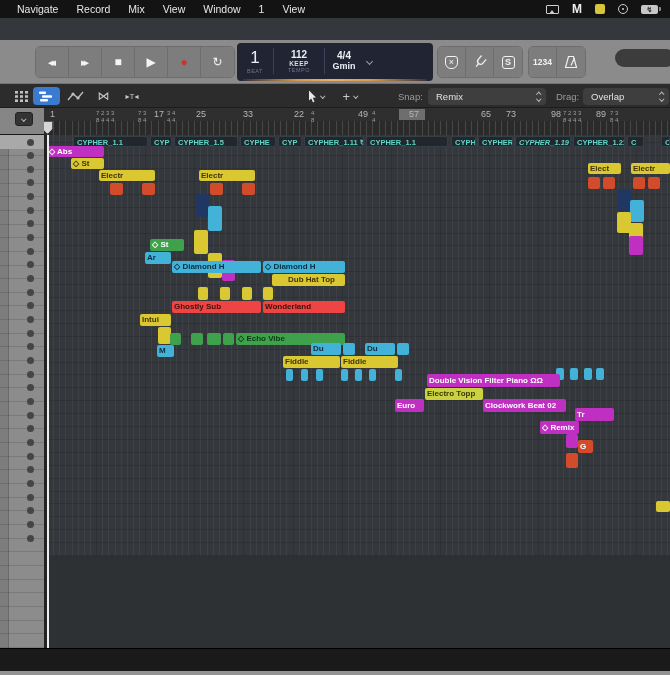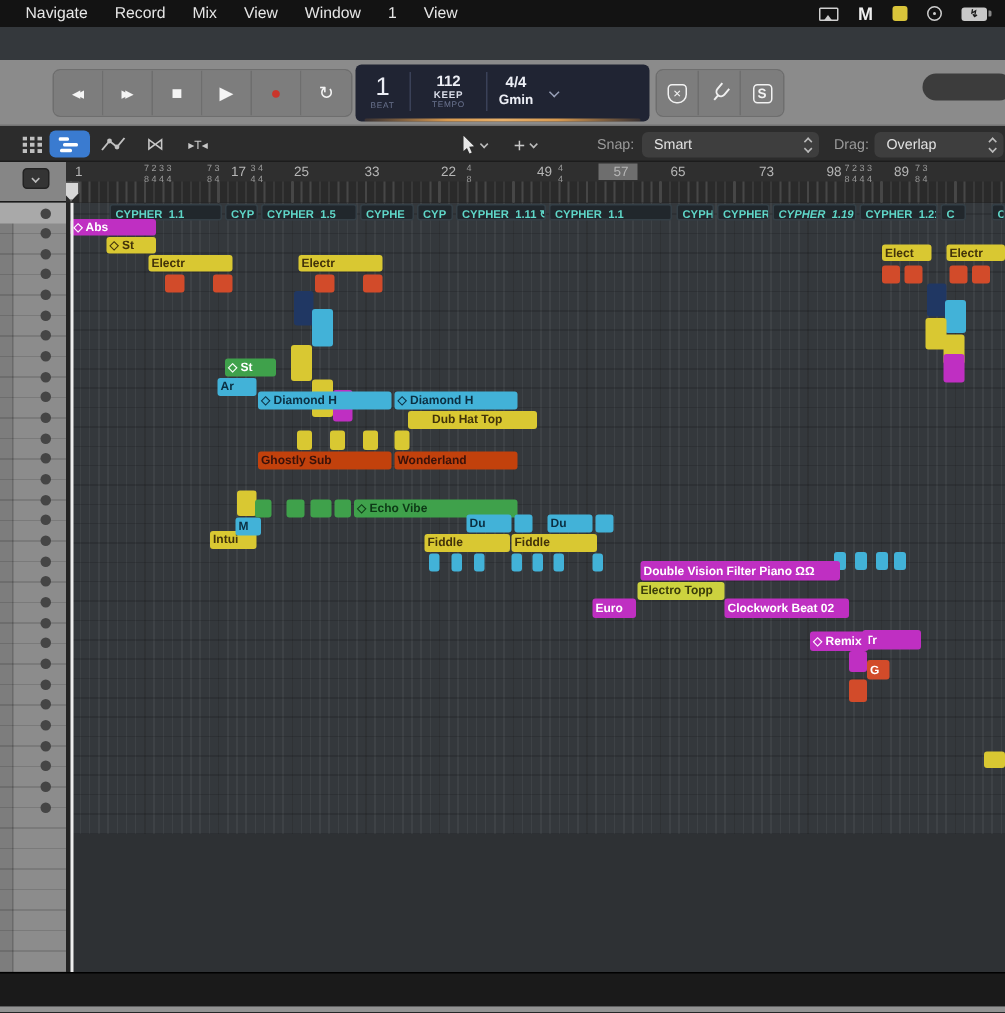--- a/index.html
+++ b/index.html
@@ -87,21 +87,21 @@
   #hc-strip{position:absolute;left:0;top:0;width:9px;height:100%;background:rgba(0,0,0,.10);border-right:1px solid rgba(0,0,0,.15);}
   #hc-first{position:absolute;left:0;top:0;width:100%;height:13.5px;background:#a9a9a9;}
   .tcircle{position:absolute;left:27px;width:7px;height:7px;border-radius:50%;background:#454545;z-index:4;}
 
   
   .region{position:absolute;z-index:5;border-radius:2px;font-size:8px;font-weight:bold;line-height:10px;white-space:nowrap;overflow:hidden;padding-left:2px;}
   .audio-region{top:136px;height:11px;background:#21272c;color:#5fd6c8;font-size:7.5px;line-height:11px;border:1px solid #343f46;border-radius:2px;padding-left:3px;z-index:5;}
   .c-magenta{background:#bf2fc2;color:#fff;}
   .c-yellow{background:#d9c832;color:#42330a;}
   .c-orange{background:#d24b2a;color:#fff;}
-  .c-red{background:#c2410c;color:#3a120a;}
+  .c-red{background:#ef4444;color:#3a120a;}
   .c-cyan{background:#42b2d8;color:#0b2f42;}
   .c-navy{background:#203763;color:#cdd6ea;}
   .c-green{background:#3fa14b;color:#0d3a16;}
   .c-yellowgreen{background:#ccd23f;color:#3a3c0a;}
 
   
   #playhead-line{left:47px;top:121px;width:1.5px;height:527px;background:#ededed;z-index:8;}
   #playhead-cap{left:42px;top:121px;width:11px;height:13px;background:#d6d6d6;z-index:9;
     clip-path:polygon(0 0,100% 0,100% 55%,50% 100%,0 55%);border:1px solid #555;}
 
@@ -188,20 +188,31 @@
         <svg width="14" height="14" viewBox="0 0 14 14" style="transform:rotate(40deg);">
           <path d="M4 1 V6 a3 3 0 0 0 6 0 V1" fill="none" stroke="#f0f0f0" stroke-width="1.3"></path>
           <line x1="7" y1="9" x2="7" y2="13" stroke="#f0f0f0" stroke-width="1.3"></line>
         </svg>
       </div>
       <div class="sbtn">
           <span class="solo-box">S</span>
         </div>
     </div>
 
+    <div class="btn-group" style="left:528px;">
+      <div class="sbtn">
+          <span class="count-text">1234</span>
+        </div>
+      <div class="sbtn">
+        <svg width="14" height="14" viewBox="0 0 14 14">
+          <path d="M4.5 1.5 L9.5 1.5 L12.5 12.5 L1.5 12.5 Z" fill="none" stroke="#f0f0f0" stroke-width="1.2"></path>
+          <line x1="7" y1="10.5" x2="10.5" y2="3" stroke="#f0f0f0" stroke-width="1.2"></line>
+        </svg>
+      </div>
+    </div>
 
     <div id="master-pill"></div>
   </div>
 
   <div id="toolbar2" class="abs">
     <div class="t2btn" style="left:10px;width:22px;">
       <svg width="13" height="11" viewBox="0 0 13 11" fill="#c0c0c0">
         <rect x="0" y="0" width="3" height="2.6"></rect>
           <rect x="5" y="0" width="3" height="2.6"></rect>
           <rect x="10" y="0" width="3" height="2.6"></rect>
@@ -240,21 +251,21 @@
       </svg>
       <span class="chev chev-sm"></span>
     </div>
     <div class="t2btn" style="left:334px;width:32px;gap:4px;font-size:13px;">
       <span>+</span>
       <span class="chev chev-sm"></span>
     </div>
 
     <div class="ddlabel" style="left:398px;">Snap:</div>
     <div class="dropdown" style="left:428px;width:118px;">
-      <span>Smart</span>
+      <span>Remix</span>
       <span class="dd-chevs">
           <span class="chev chev-sm chev-up"></span>
           <span class="chev chev-sm"></span>
         </span>
     </div>
     <div class="ddlabel" style="left:556px;">Drag:</div>
     <div class="dropdown" style="left:583px;width:86px;">
       <span>Overlap</span>
       <span class="dd-chevs">
           <span class="chev chev-sm chev-up"></span>
@@ -283,21 +294,21 @@
 4 4</div>
       <div class="rm-num" style="left: 196px;">25</div>
       <div class="rm-num" style="left: 243px;">33</div>
       <div class="rm-num" style="left: 294px;">22</div>
       <div class="rm-sig" style="left: 311px;">4
 8</div>
       <div class="rm-num" style="left: 358px;">49</div>
       <div class="rm-sig" style="left: 372px;">4
 4</div>
       <div class="rm-num" style="left: 409px;">57</div>
-      <div class="rm-num" style="left: 447px;">65</div>
+      <div class="rm-num" style="left: 481px;">65</div>
       <div class="rm-num" style="left: 506px;">73</div>
       <div class="rm-num" style="left: 551px;">98</div>
       <div class="rm-sig" style="left: 563px;">7 2 3 3
 8 4 4 4</div>
       <div class="rm-num" style="left: 596px;">89</div>
       <div class="rm-sig" style="left: 610px;">7 3
 8 4</div>
     </div>
 
   <div id="header-col" class="abs">
@@ -367,28 +378,28 @@
     <div class="region c-orange" style="left: 242px; top: 183px; width: 13px; height: 12px; line-height: 12px;"></div>
     <div class="region c-navy" style="left: 196px; top: 194px; width: 13px; height: 23px; line-height: 23px;"></div>
     <div class="region c-cyan" style="left: 208px; top: 206px; width: 14px; height: 25px; line-height: 25px;"></div>
     <div class="region c-yellow" style="left: 194px; top: 230px; width: 14px; height: 24px; line-height: 24px;"></div>
     <div class="region c-yellow" style="left: 208px; top: 253px; width: 14px; height: 25px; line-height: 25px;"></div>
     <div class="region c-magenta" style="left: 222px; top: 260px; width: 13px; height: 21px; line-height: 21px;"></div>
     <div class="region c-green" style="left: 150px; top: 239px; width: 34px; height: 12px; line-height: 12px; color: rgb(255, 255, 255);">◇ St</div>
     <div class="region c-cyan" style="left: 145px; top: 252px; width: 26px; height: 12px; line-height: 12px;">Ar</div>
     <div class="region c-cyan" style="left: 172px; top: 261px; width: 89px; height: 12px; line-height: 12px;">◇ Diamond H</div>
     <div class="region c-cyan" style="left: 263px; top: 261px; width: 82px; height: 12px; line-height: 12px;">◇ Diamond H</div>
-    <div class="region c-yellow" style="left: 272px; top: 274px; width: 86px; height: 12px; line-height: 12px; padding-left: 16px;">Dub Hat Top</div>
+    <div class="region c-yellow" style="left: 272px; top: 274px; width: 73px; height: 12px; line-height: 12px; padding-left: 16px;">Dub Hat Top</div>
     <div class="region c-yellow" style="left: 198px; top: 287px; width: 10px; height: 13px; line-height: 13px;"></div>
     <div class="region c-yellow" style="left: 220px; top: 287px; width: 10px; height: 13px; line-height: 13px;"></div>
     <div class="region c-yellow" style="left: 242px; top: 287px; width: 10px; height: 13px; line-height: 13px;"></div>
     <div class="region c-yellow" style="left: 263px; top: 287px; width: 10px; height: 13px; line-height: 13px;"></div>
     <div class="region c-red" style="left: 172px; top: 301px; width: 89px; height: 12px; line-height: 12px;">Ghostly Sub</div>
     <div class="region c-red" style="left: 263px; top: 301px; width: 82px; height: 12px; line-height: 12px;">Wonderland</div>
-    <div class="region c-yellow" style="left: 140px; top: 314px; width: 31px; height: 12px; line-height: 12px; margin-top: 40px;">Intui</div>
+    <div class="region c-yellow" style="left: 140px; top: 314px; width: 31px; height: 12px; line-height: 12px;">Intui</div>
     <div class="region c-yellow" style="left: 158px; top: 327px; width: 13px; height: 17px; line-height: 17px;"></div>
     <div class="region c-cyan" style="left: 157px; top: 345px; width: 17px; height: 12px; line-height: 12px;">M</div>
     <div class="region c-green" style="left: 170px; top: 333px; width: 11px; height: 12px; line-height: 12px;"></div>
     <div class="region c-green" style="left: 191px; top: 333px; width: 12px; height: 12px; line-height: 12px;"></div>
     <div class="region c-green" style="left: 207px; top: 333px; width: 14px; height: 12px; line-height: 12px;"></div>
     <div class="region c-green" style="left: 223px; top: 333px; width: 11px; height: 12px; line-height: 12px;"></div>
     <div class="region c-green" style="left: 236px; top: 333px; width: 109px; height: 12px; line-height: 12px;">◇ Echo Vibe</div>
     <div class="region c-cyan" style="left: 311px; top: 343px; width: 30px; height: 12px; line-height: 12px;">Du</div>
     <div class="region c-cyan" style="left: 343px; top: 343px; width: 12px; height: 12px; line-height: 12px;"></div>
     <div class="region c-cyan" style="left: 365px; top: 343px; width: 30px; height: 12px; line-height: 12px;">Du</div>
@@ -403,21 +414,21 @@
     <div class="region c-cyan" style="left: 369px; top: 369px; width: 7px; height: 12px; line-height: 12px;"></div>
     <div class="region c-cyan" style="left: 395px; top: 369px; width: 7px; height: 12px; line-height: 12px;"></div>
     <div class="region c-cyan" style="left: 556px; top: 368px; width: 8px; height: 12px; line-height: 12px;"></div>
     <div class="region c-cyan" style="left: 570px; top: 368px; width: 8px; height: 12px; line-height: 12px;"></div>
     <div class="region c-cyan" style="left: 584px; top: 368px; width: 8px; height: 12px; line-height: 12px;"></div>
     <div class="region c-cyan" style="left: 596px; top: 368px; width: 8px; height: 12px; line-height: 12px;"></div>
     <div class="region c-magenta" style="left: 427px; top: 374px; width: 133px; height: 13px; line-height: 13px;">Double Vision Filter Piano ΩΩ</div>
     <div class="region c-yellowgreen" style="left: 425px; top: 388px; width: 58px; height: 12px; line-height: 12px;">Electro Topp</div>
     <div class="region c-magenta" style="left: 395px; top: 399px; width: 29px; height: 13px; line-height: 13px;">Euro</div>
     <div class="region c-magenta" style="left: 483px; top: 399px; width: 83px; height: 13px; line-height: 13px;">Clockwork Beat 02</div>
-    <div class="region c-magenta" style="left: 575px; top: 420px; width: 39px; height: 13px; line-height: 13px;">Tr</div>
+    <div class="region c-magenta" style="left: 575px; top: 408px; width: 39px; height: 13px; line-height: 13px;">Tr</div>
     <div class="region c-magenta" style="left: 540px; top: 421px; width: 39px; height: 13px; line-height: 13px;">◇ Remix</div>
     <div class="region c-magenta" style="left: 566px; top: 434px; width: 12px; height: 14px; line-height: 14px;"></div>
     <div class="region c-orange" style="left: 578px; top: 440px; width: 15px; height: 13px; line-height: 13px;">G</div>
     <div class="region c-orange" style="left: 566px; top: 453px; width: 12px; height: 15px; line-height: 15px;"></div>
     <div class="region c-yellow" style="left: 656px; top: 501px; width: 14px; height: 11px; line-height: 11px;"></div>
     <div class="region c-yellow" style="left: 588px; top: 163px; width: 33px; height: 11px; line-height: 11px;">Elect</div>
     <div class="region c-yellow" style="left: 631px; top: 163px; width: 39px; height: 11px; line-height: 11px;">Electr</div>
     <div class="region c-orange" style="left: 588px; top: 177px; width: 12px; height: 12px; line-height: 12px;"></div>
     <div class="region c-orange" style="left: 603px; top: 177px; width: 12px; height: 12px; line-height: 12px;"></div>
     <div class="region c-orange" style="left: 633px; top: 177px; width: 12px; height: 12px; line-height: 12px;"></div>

